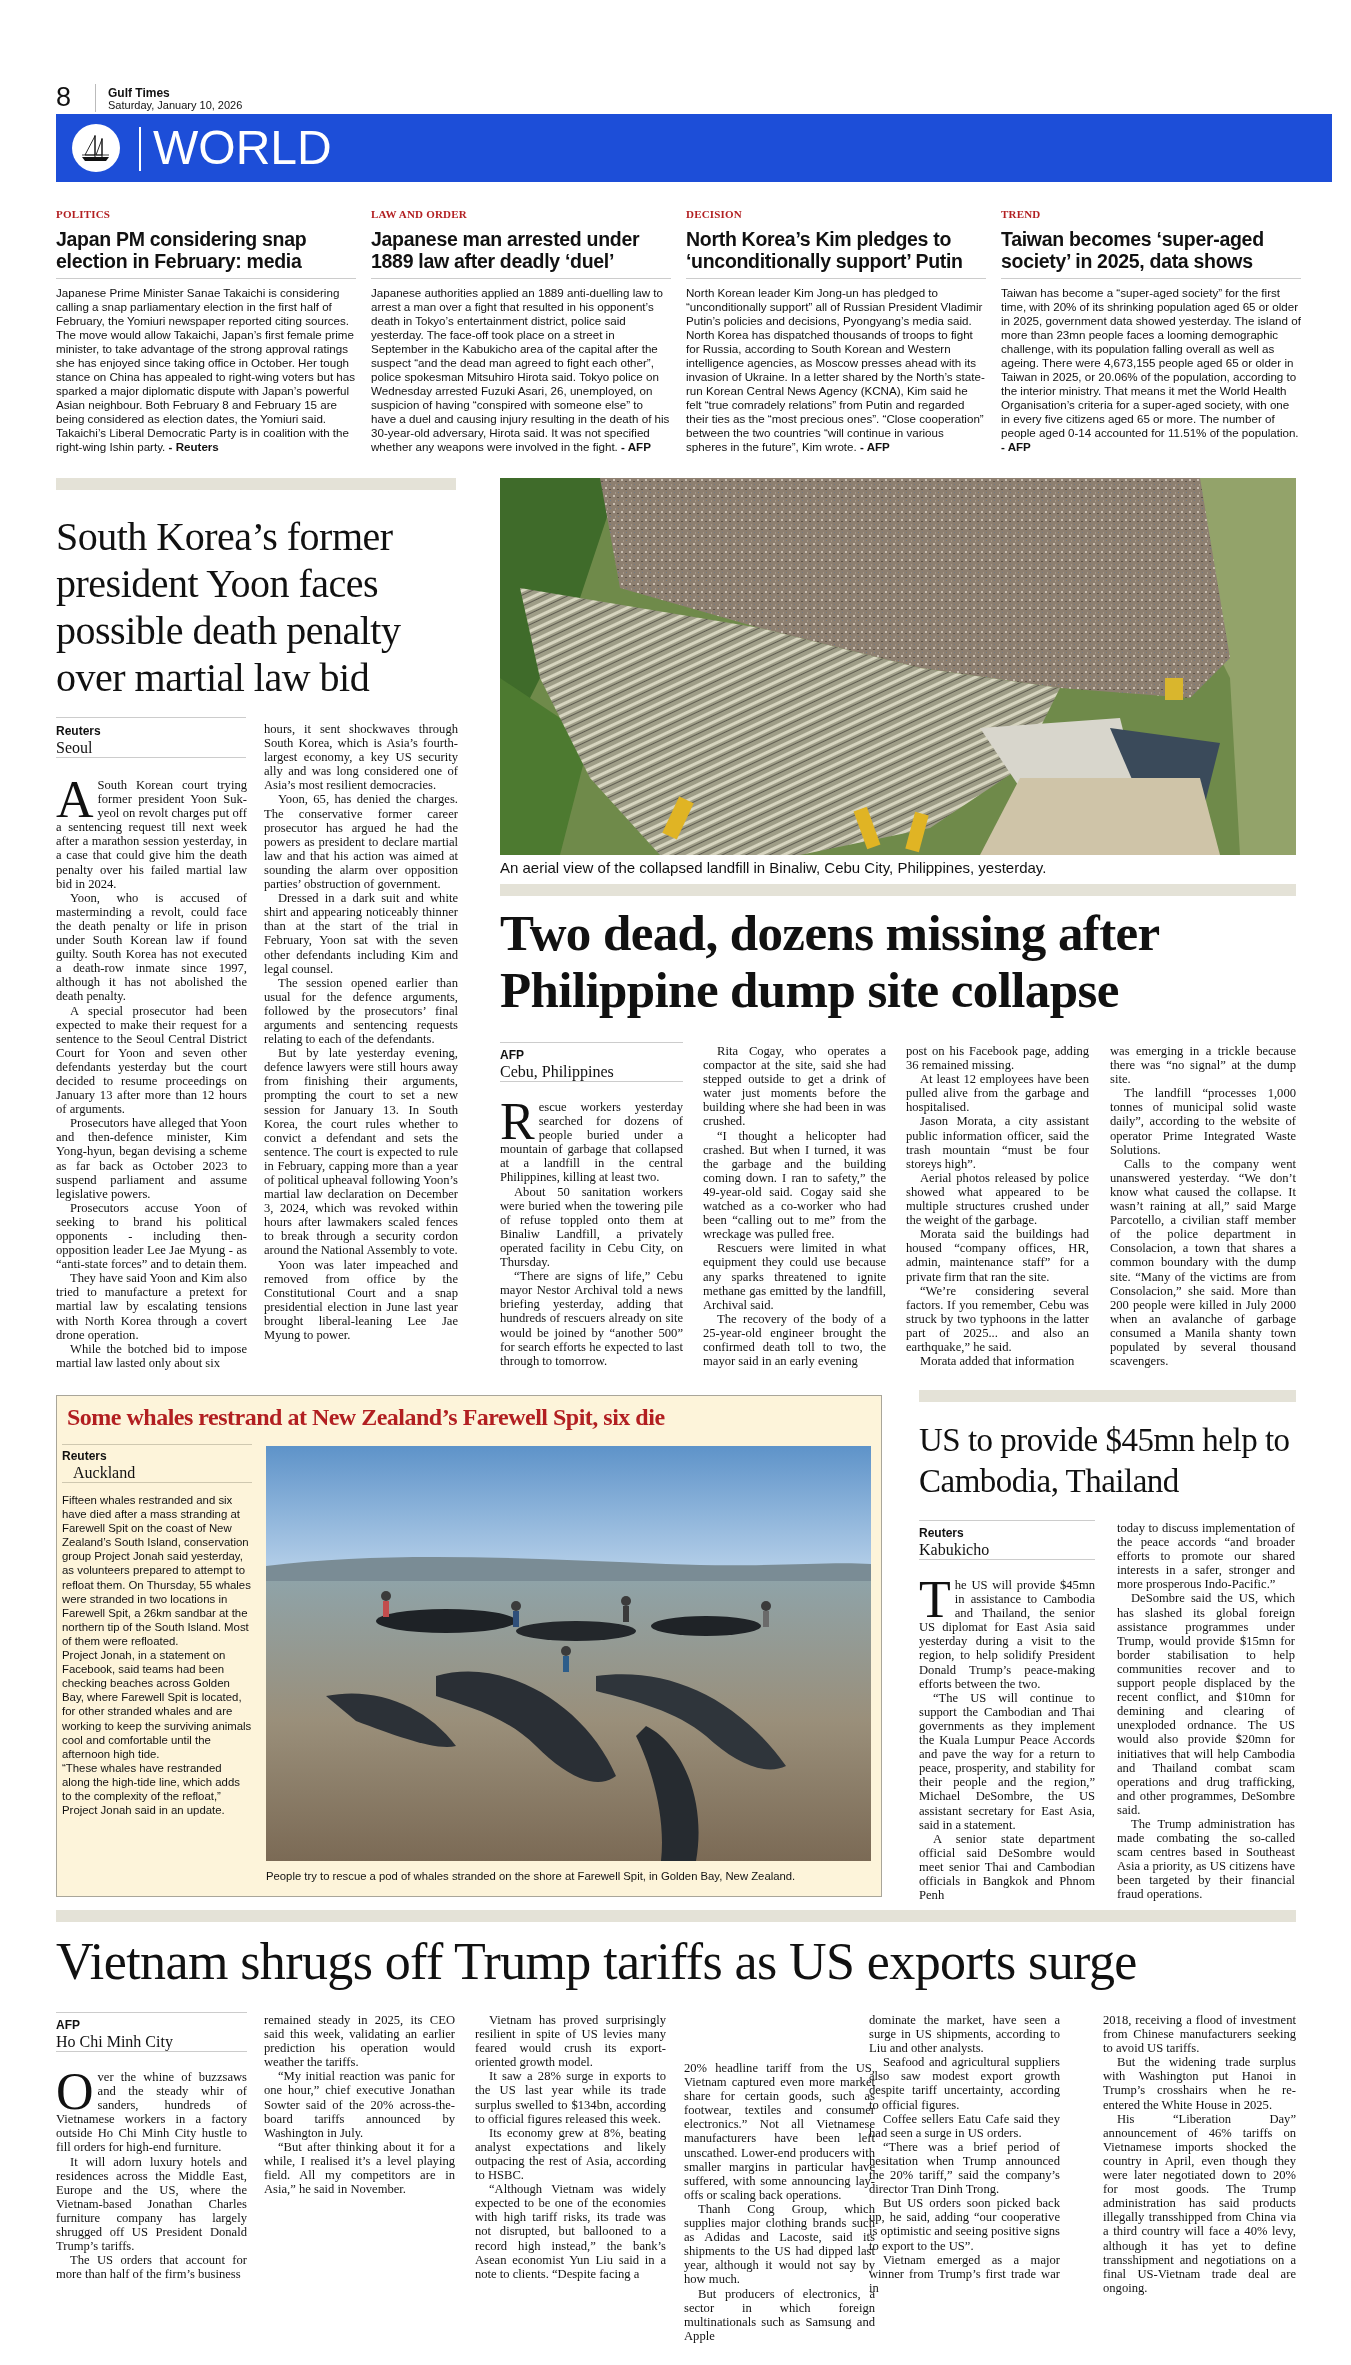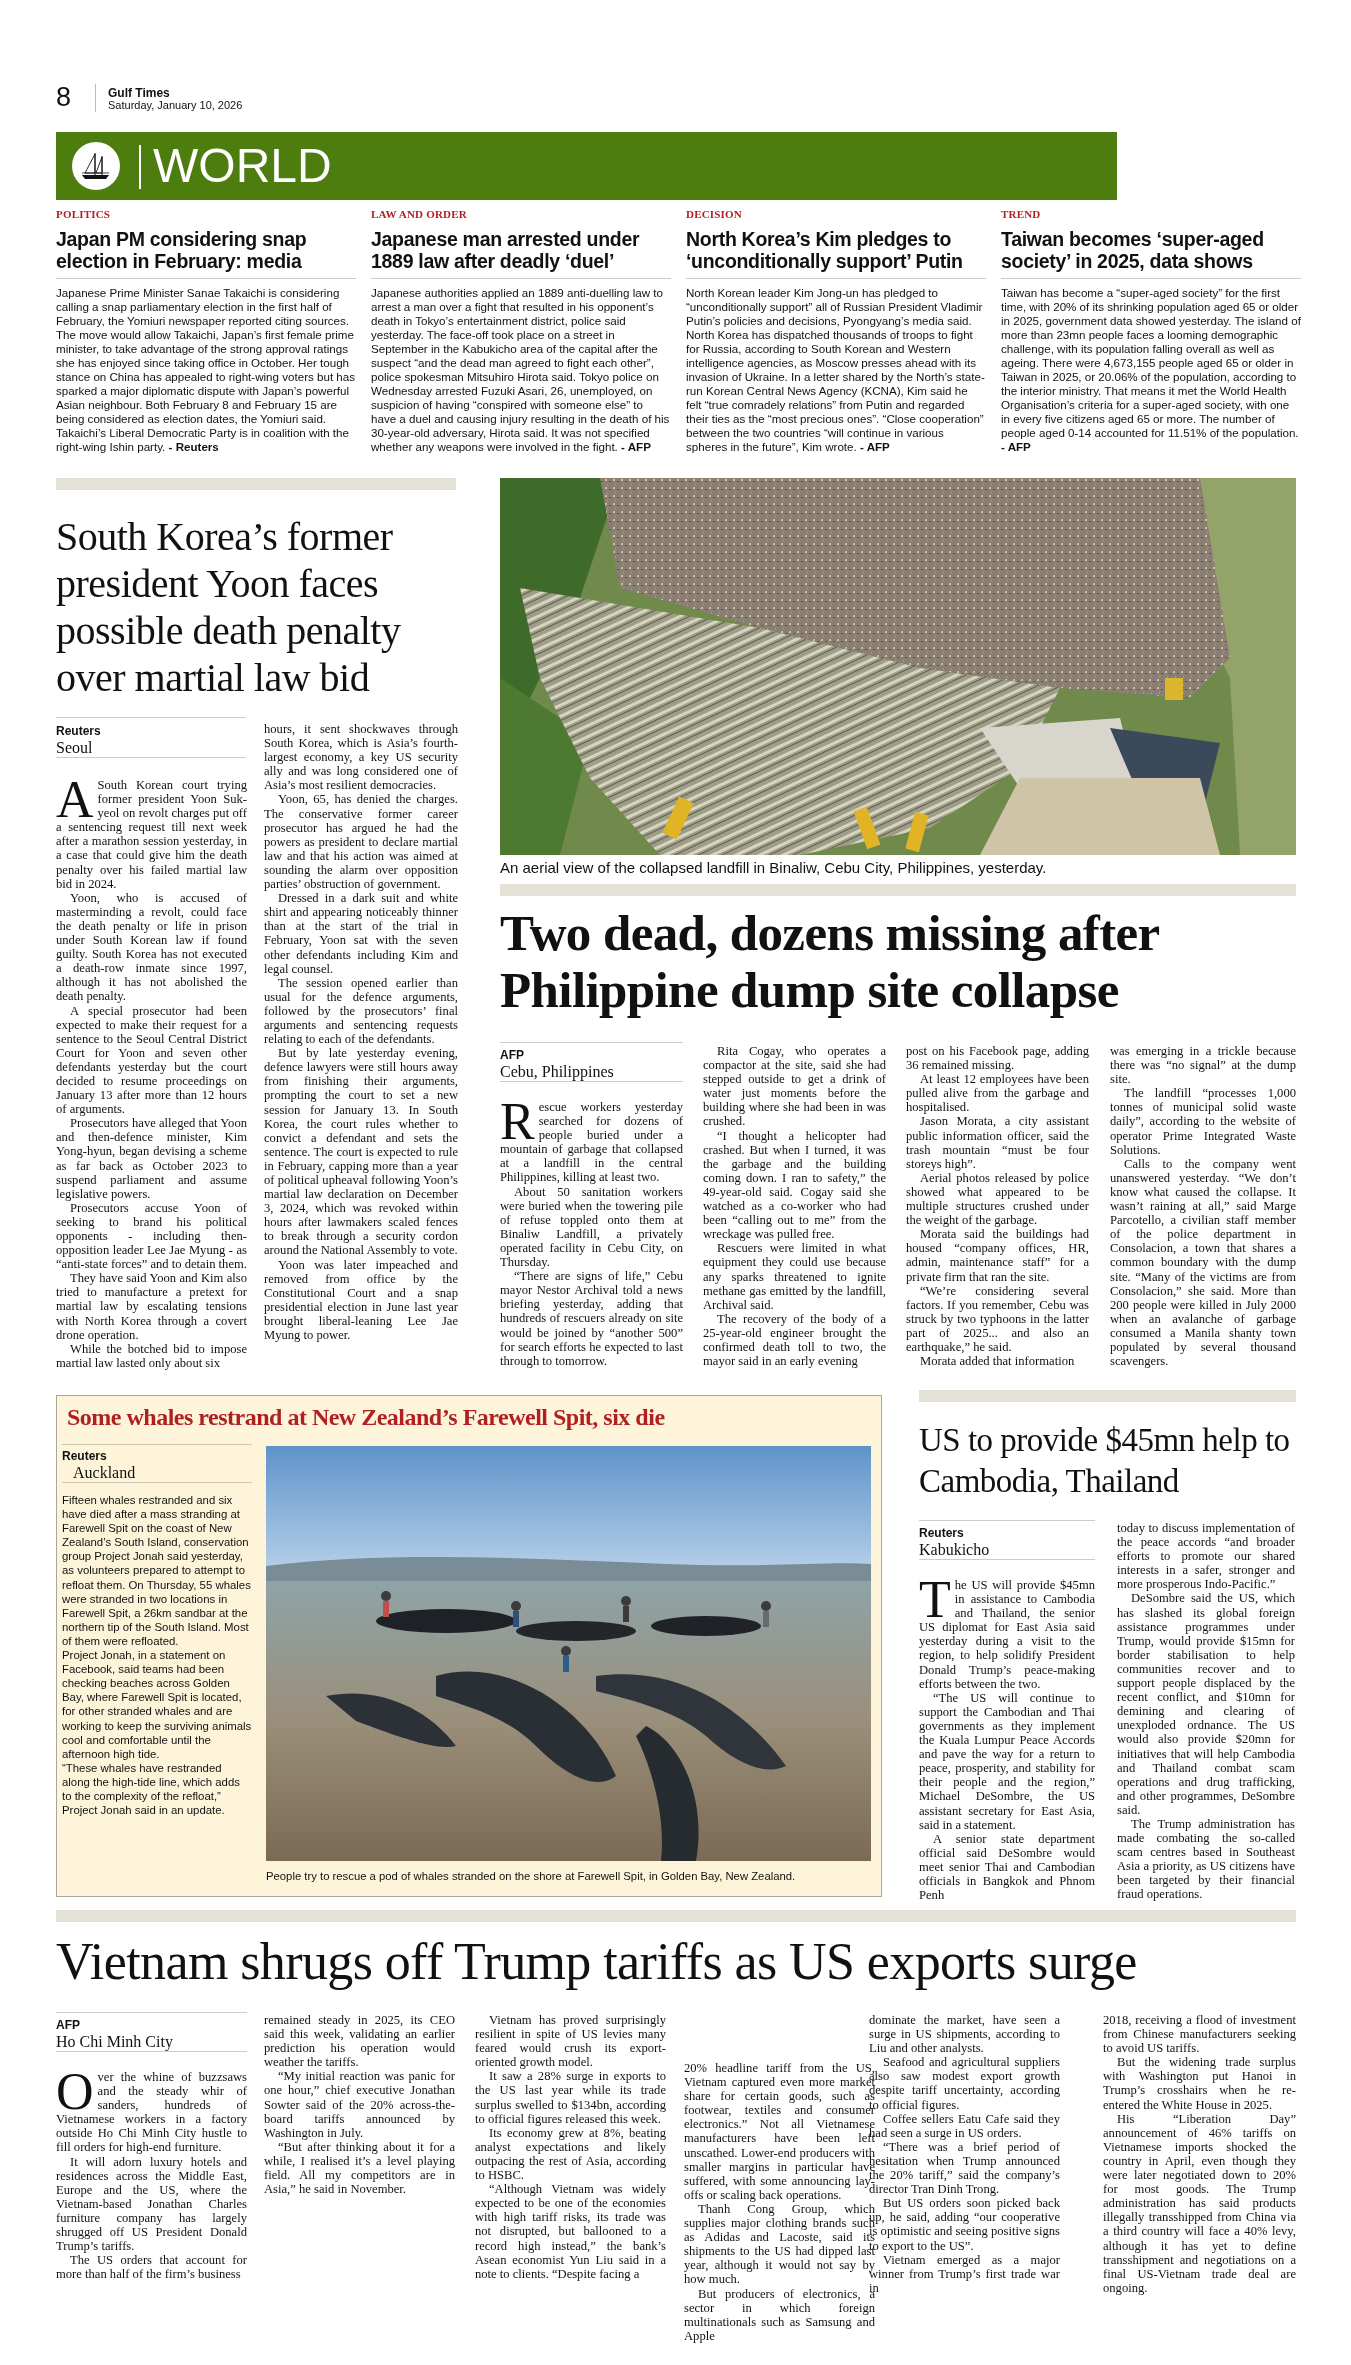--- a/index.html
+++ b/index.html
@@ -7,21 +7,21 @@
   body { position: relative; color: #111; font-family: "Liberation Serif", serif; }
 
   .abs { position: absolute; }
   .sans { font-family: "Liberation Sans", sans-serif; }
 
   
   #page-num { left: 56px; top: 82px; font-size: 27px; font-family: "Liberation Sans", sans-serif; }
   #masthead-divider { left: 95px; top: 84px; width: 1px; height: 28px; background: #bbb; }
   #paper-name { left: 108px; top: 86px; font-size: 12px; font-weight: bold; font-family: "Liberation Sans", sans-serif; }
   #paper-date { left: 108px; top: 99px; font-size: 11px; font-family: "Liberation Sans", sans-serif; }
-  #section-bar { left: 56px; top: 132px; width: 1061px; height: 68px; background: #4d7c0f; }
+  #section-bar { left: 56px; top: 114px; width: 1276px; height: 68px; background: #1d4ed8; }
   #logo-circle { position: absolute; left: 16px; top: 10px; width: 48px; height: 48px; border-radius: 50%; background: #fff; }
   #logo-circle svg { position: absolute; left: 6px; top: 6px; }
   #section-sep { position: absolute; left: 83px; top: 13px; width: 2px; height: 44px; background: #fff; }
   #section-title { position: absolute; left: 97px; top: 6px; color: #fff; font-size: 48px; font-family: "Liberation Sans", sans-serif; font-weight: normal; letter-spacing: 0; }
 
   
   .brief { top: 208px; width: 300px; }
   .brief .cat { color: #b21f21; font-weight: bold; font-size: 11px; font-family: "Liberation Serif", serif; letter-spacing: 0.2px; }
   .brief .hl { margin-top: 8px; font-size: 19.5px; line-height: 22px; font-weight: 900; font-family: "Liberation Sans", sans-serif; letter-spacing: -0.3px; }
   .brief .rule { margin-top: 6px; height: 1px; background: #ccc; }

